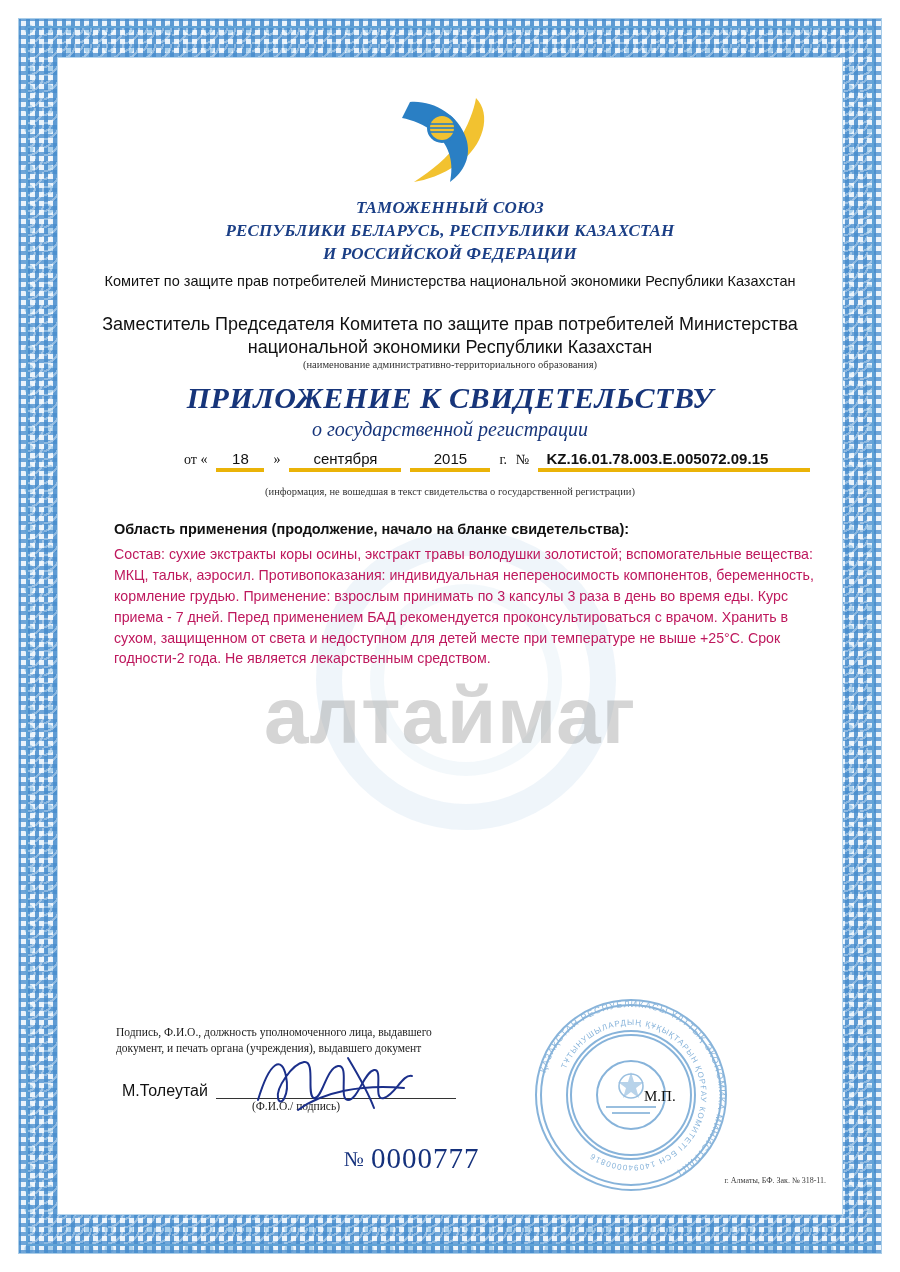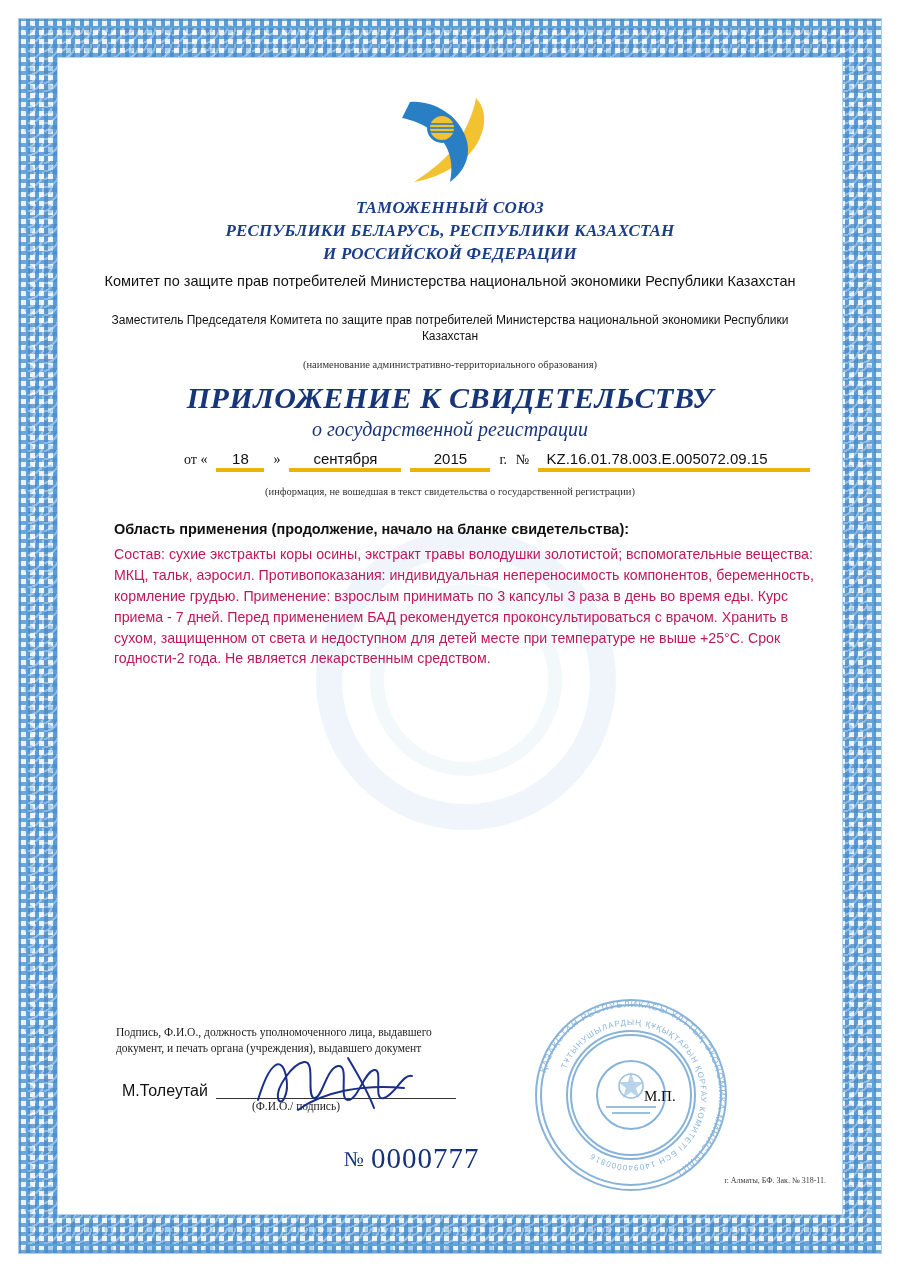--- a/index.html
+++ b/index.html
@@ -146,21 +146,21 @@
     text-align: center;
     font-size: 14.5px;
     color: #111;
     line-height: 1.3;
   }
   .org-line2 {
     position: absolute;
     left: 18px; top: 249px;
     width: 736px;
     text-align: center;
-    font-size: 12px;
+    font-size: 18px;
     color: #111;
     line-height: 1.3;
   }
   .caption-small {
     position: absolute;
     width: 772px;
     left: 0;
     text-align: center;
     font-family: "Liberation Serif", serif;
     font-size: 10.5px;
@@ -210,21 +210,21 @@
     display: inline-block;
     border-bottom: 4px solid #eab308;
     text-align: center;
     font-family: "Liberation Sans", sans-serif;
     font-size: 15px;
     padding: 0 4px 1px 4px;
   }
   .fld-day   { width: 40px; }
   .fld-month { width: 104px; }
   .fld-year  { width: 72px; }
-  .fld-num   { width: 260px; text-align: left; padding-left: 8px; }
+  .fld-num   { width: 260px; text-align: left; padding-left: 8px; font-weight: bold; }
   .sp { display:inline-block; width: 9px; }
 
   
   .body-head {
     position: absolute;
     left: 50px; top: 457px;
     width: 700px;
     font-size: 14.5px;
     font-weight: bold;
     color: #111;
@@ -320,20 +320,21 @@
 </head>
 <body>
 
 <div class="page">
 
   <div class="border-frame"></div>
 
   <div class="inner-area">
 
     <div class="watermark-ring"></div>
+    <div class="wm-brand">алтаймаг</div>
 
     <div class="emblem">
       <svg viewBox="0 0 140 92" width="140" height="92" xmlns="http://www.w3.org/2000/svg">
         <path d="M96 4 C112 20, 104 52, 78 70 C62 81, 46 86, 34 88 C52 76, 68 64, 78 48 C88 32, 94 16, 96 4 Z" fill="#f2c230"></path>
         <path d="M30 8 C52 6, 78 20, 86 44 C92 62, 84 78, 70 88 C74 70, 70 52, 56 40 C44 30, 32 26, 22 24 Z" fill="#2a7fc4"></path>
         <circle cx="62" cy="34" r="15" fill="#2a7fc4"></circle>
         <circle cx="62" cy="34" r="12" fill="#f2c230"></circle>
         <g stroke="#2a7fc4" stroke-width="1.6" fill="none">
           <path d="M50 30 H74"></path>
           <path d="M50 34 H74"></path>

